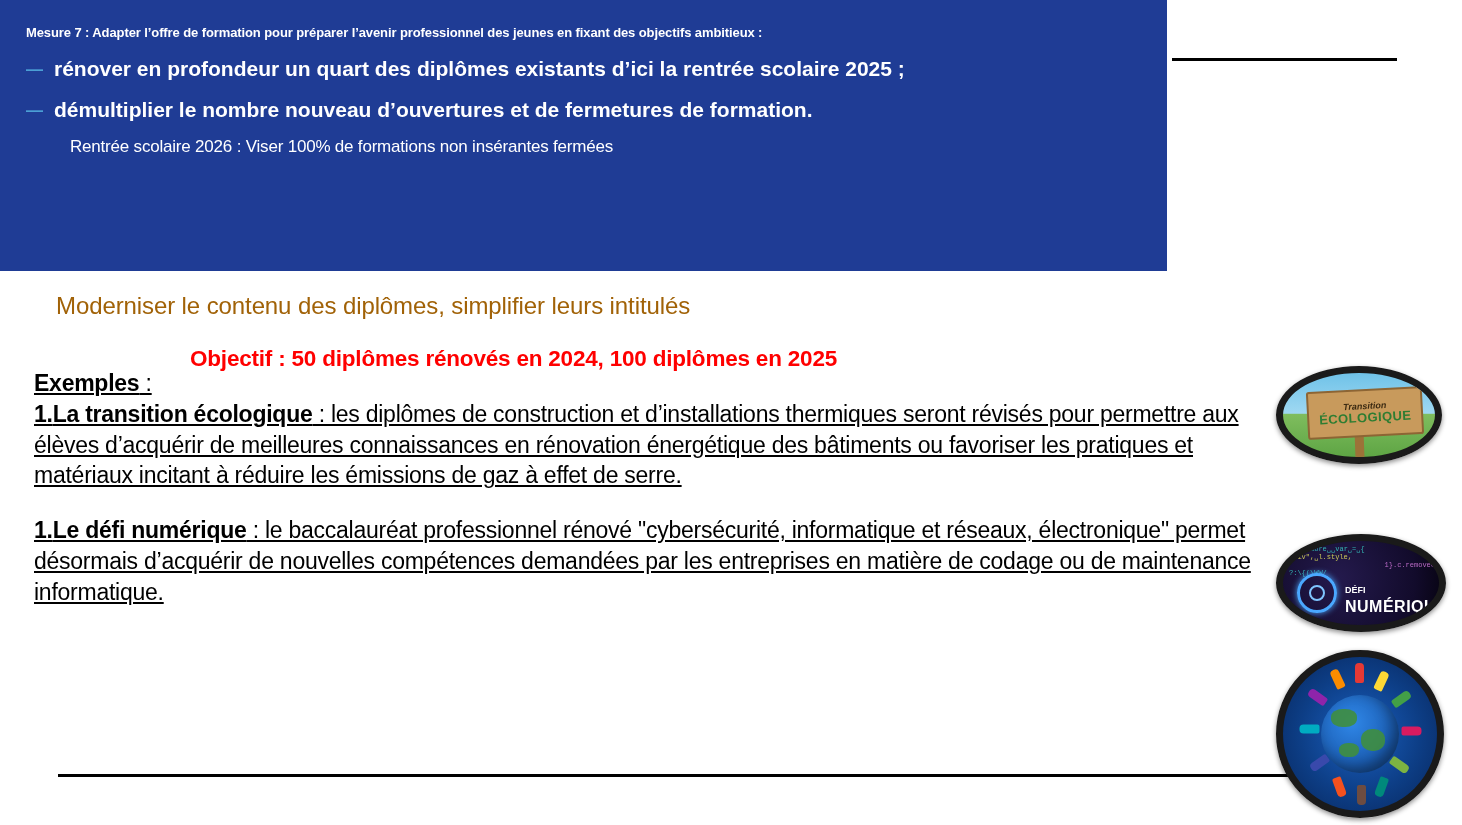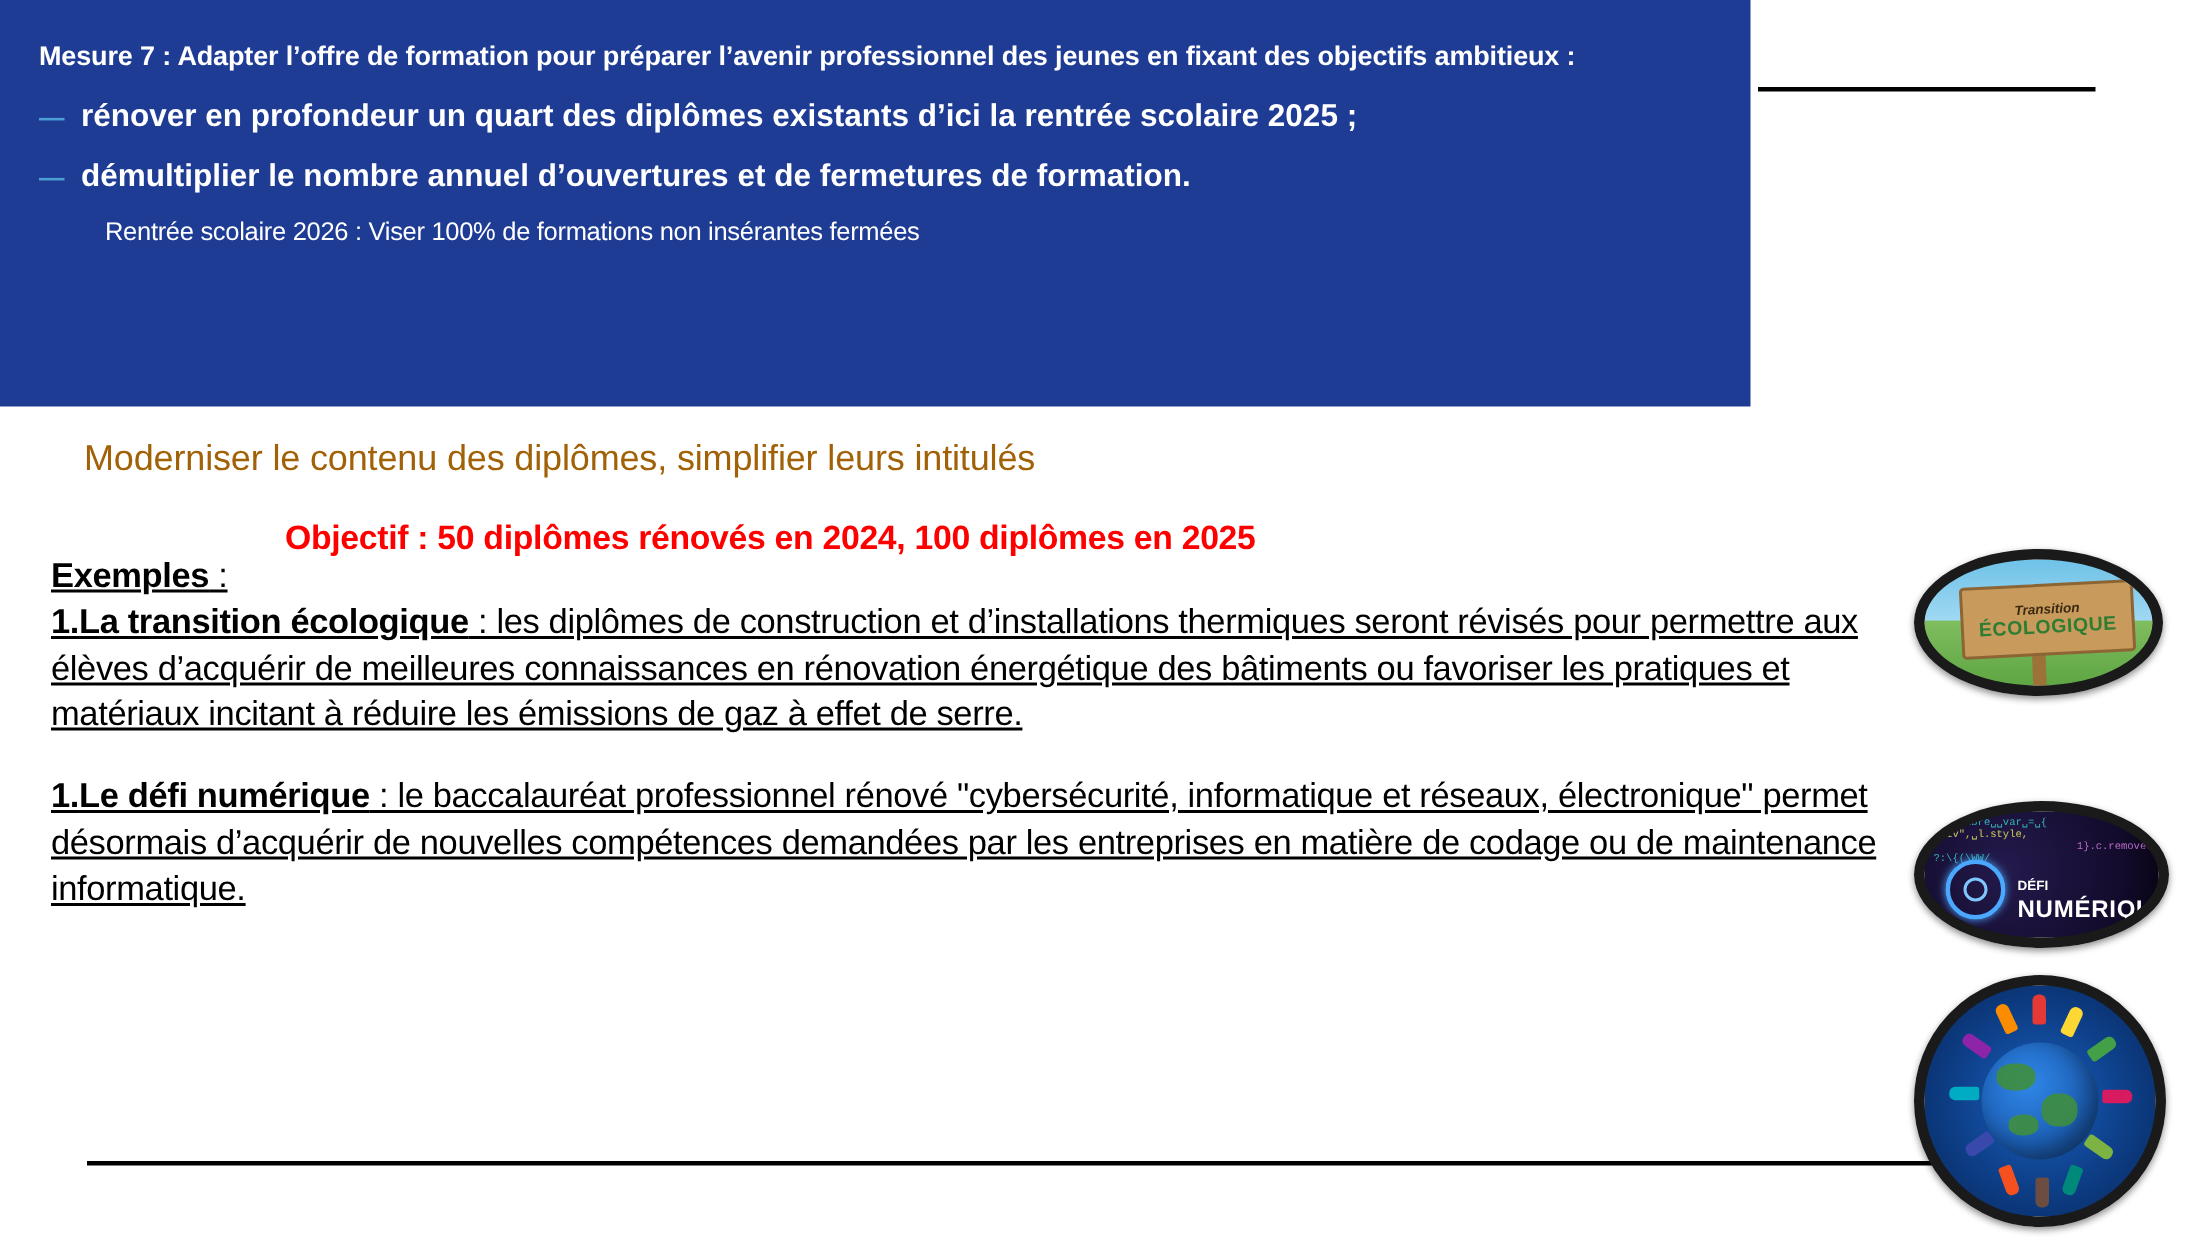--- a/index.html
+++ b/index.html
@@ -22,21 +22,21 @@
     left: 0;
     top: 0;
     width: 1167px;
     height: 271px;
     background: #1f3c95;
     box-sizing: border-box;
     padding: 22px 26px 0 26px;
     color: #ffffff;
   }
   .measure-title {
-    font-size: 18px;
+    font-size: 13px;
     font-weight: bold;
     line-height: 1.72;
     letter-spacing: -0.1px;
   }
   .measure-list {
     margin-top: 12px;
   }
   .measure-li {
     display: flex;
     align-items: flex-start;
@@ -277,21 +277,21 @@
 <div class="measure-banner">
   <div class="measure-title">Mesure 7 : Adapter l’offre de formation pour préparer l’avenir professionnel des jeunes en fixant des objectifs ambitieux :</div>
 
   <div class="measure-list">
     <div class="measure-li">
       <span class="measure-dash">—</span>
       <span class="measure-li-text">rénover en profondeur un quart des diplômes existants d’ici la rentrée scolaire 2025 ;</span>
     </div>
     <div class="measure-li">
       <span class="measure-dash">—</span>
-      <span class="measure-li-text">démultiplier le nombre annuel d’ouvertures et de fermetures de formation.</span>
+      <span class="measure-li-text">démultiplier le nombre nouveau d’ouvertures et de fermetures de formation.</span>
     </div>
   </div>
 
   <div class="measure-note">Rentrée scolaire 2026 : Viser 100% de formations non insérantes fermées</div>
 </div>
 
 <div class="top-rule"></div>
 
 <div class="section-heading">Moderniser le contenu des diplômes, simplifier leurs intitulés</div>
 

